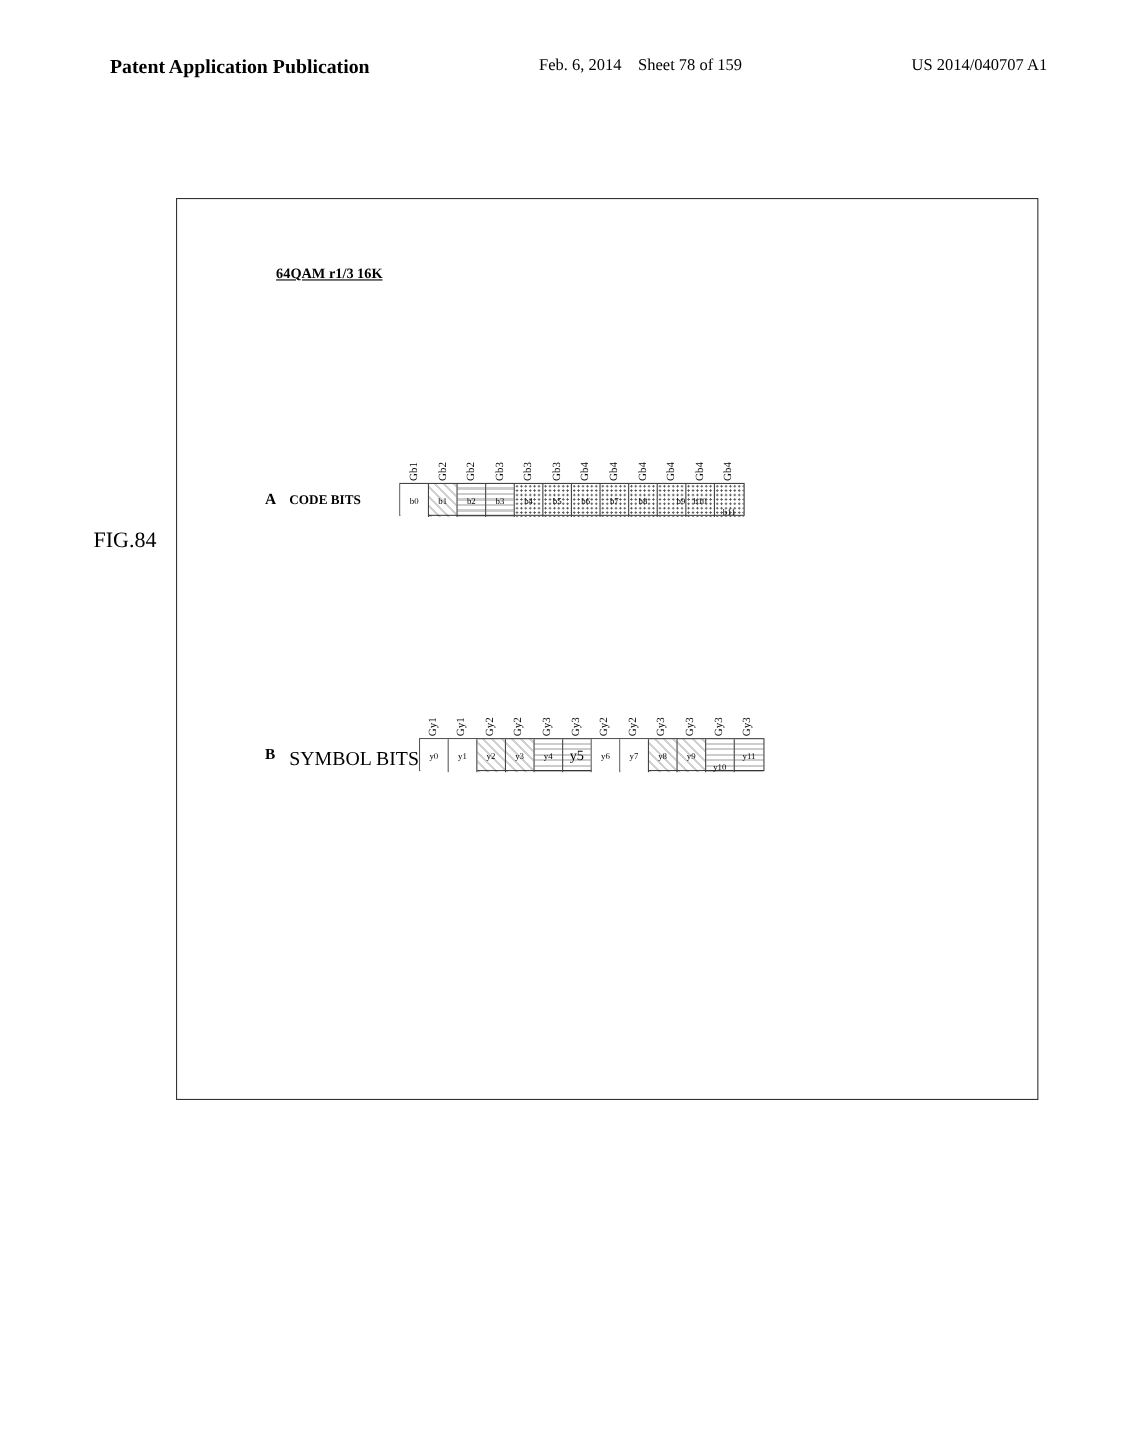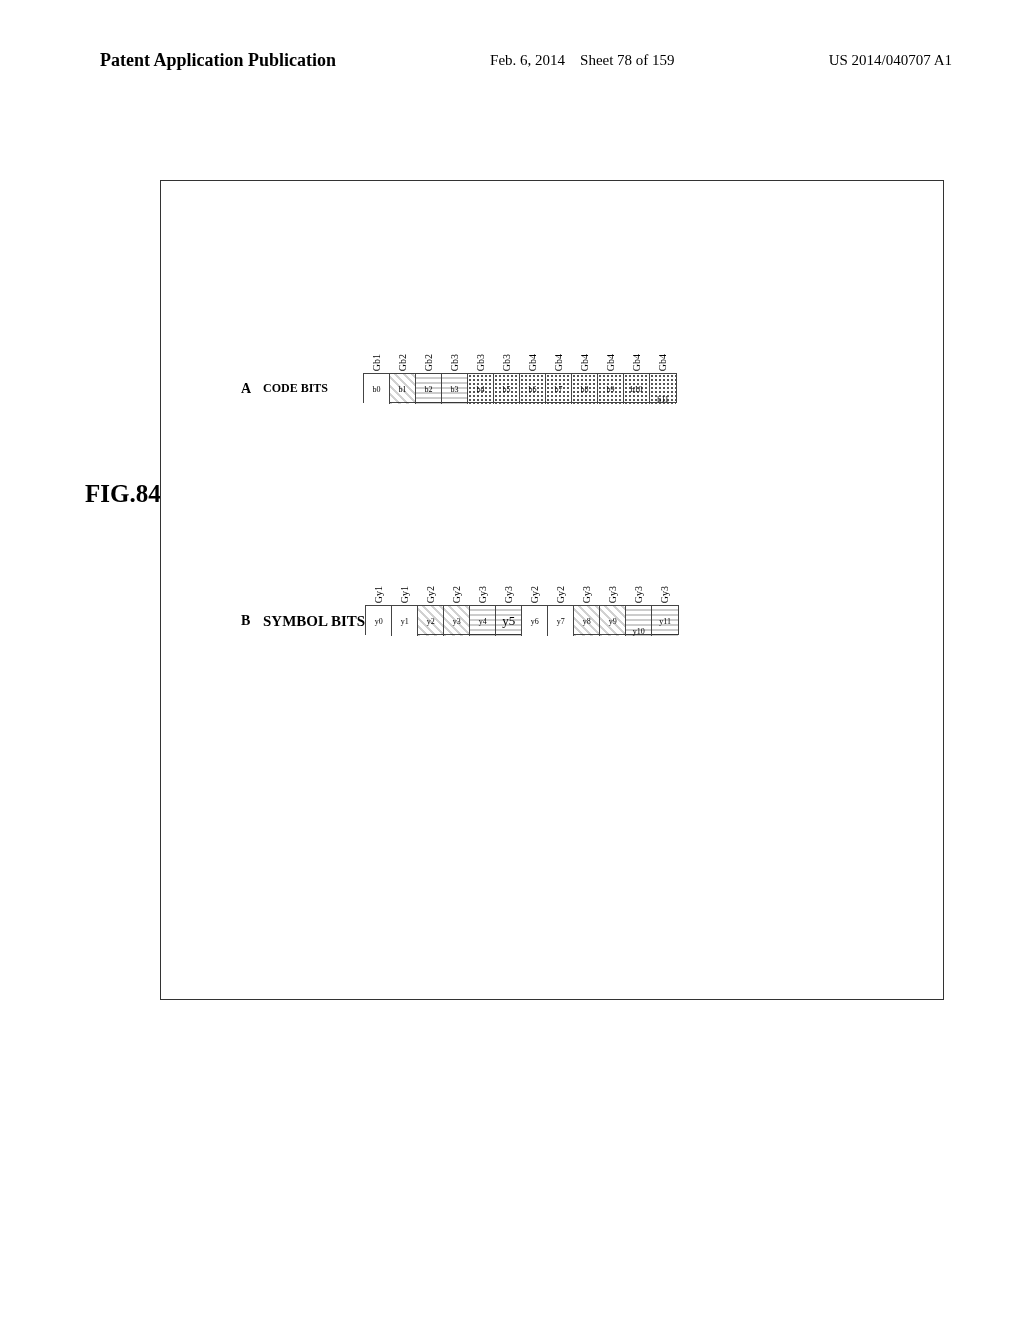--- a/index.html
+++ b/index.html
@@ -57,22 +57,22 @@
       right: 80px;
       height: 820px;
       border: 1.5px solid #333;
     }
 
     
     .fig-label {
       position: absolute;
       top: 480px;
       left: 85px;
-      font-size: 25px;
-      font-weight: bold;
+      font-size: 20px;
+      font-weight: normal;
       writing-mode: horizontal-tb;
     }
 
     
     .inner-content {
       position: absolute;
       top: 60px;
       left: 80px;
       right: 30px;
       bottom: 60px;
@@ -102,20 +102,21 @@
       <span>Sheet 78 of 159</span>
     </div>
     <div class="header-right">US 2014/040707 A1</div>
   </div>
 
   <div class="fig-label">FIG.84</div>
 
   <div class="figure-container">
     <div class="inner-content">
 
+      <div class="title-line">64QAM r1/3 16K</div>
 
       <div style="display:flex; flex-direction:row; align-items:flex-start; margin-top:10px;">
         <div style="font-size:14px;font-weight:bold;min-width:22px;margin-top:130px;">A</div>
         <div style="font-size:12px;font-weight:bold;min-width:100px;margin-top:130px;">CODE BITS</div>
         <div>
 
           <div style="display:flex;flex-direction:row;align-items:flex-end;height:120px;margin-bottom:2px;">
 
             <div style="width:26px;display:flex;align-items:flex-end;justify-content:center;height:120px;">
               <span style="font-size:10px;writing-mode:vertical-rl;transform:rotate(180deg);">Gb1</span>
@@ -189,38 +190,38 @@
             </div>
 
             <div style="width:26px;height:30px;border-right:1px solid #444;background-image:radial-gradient(circle,#555 1px,transparent 1px);background-size:4px 4px;display:flex;align-items:center;justify-content:center;">
               <span style="font-size:8px;">b7</span>
             </div>
 
             <div style="width:26px;height:30px;border-right:1px solid #444;background-image:radial-gradient(circle,#555 1px,transparent 1px);background-size:4px 4px;display:flex;align-items:center;justify-content:center;">
               <span style="font-size:8px;">b8</span>
             </div>
 
-            <div style="width:26px;height:30px;border-right:1px solid #444;background-image:radial-gradient(circle,#555 1px,transparent 1px);background-size:4px 4px;display:flex;align-items:center;justify-content:center;">
+            <div style="width:26px;height:30px;border-right:1px solid #444;background-image:radial-gradient(circle,#555 1px,transparent 1px);background-size:4px 4px;display:flex;align-items:center;justify-content:flex-end;">
               <span style="font-size:8px;">b9</span>
             </div>
 
             <div style="width:26px;height:30px;border-right:1px solid #444;background-image:radial-gradient(circle,#555 1px,transparent 1px);background-size:4px 4px;display:flex;align-items:center;justify-content:center;">
               <span style="font-size:8px;">b10</span>
             </div>
 
             <div style="width:26px;height:30px;background-image:radial-gradient(circle,#555 1px,transparent 1px);background-size:4px 4px;display:flex;align-items:flex-end;justify-content:center;">
               <span style="font-size:8px;">b11</span>
             </div>
           </div>
         </div>
       </div>
 
       <div style="display:flex; flex-direction:row; align-items:flex-start; margin-top:40px;">
         <div style="font-size:14px;font-weight:bold;min-width:22px;margin-top:130px;">B</div>
-        <div style="font-size:15px;font-weight:bold;min-width:100px;margin-top:130px;white-space:nowrap;">SYMBOL BITS</div>
+        <div style="font-size:18px;font-weight:normal;min-width:100px;margin-top:130px;white-space:nowrap;">SYMBOL BITS</div>
         <div>
 
           <div style="display:flex;flex-direction:row;align-items:flex-end;height:120px;margin-bottom:2px;">
 
             <div style="width:26px;display:flex;align-items:flex-end;justify-content:center;height:120px;">
               <span style="font-size:10px;writing-mode:vertical-rl;transform:rotate(180deg);">Gy1</span>
             </div>
             <div style="width:26px;display:flex;align-items:flex-end;justify-content:center;height:120px;">
               <span style="font-size:10px;writing-mode:vertical-rl;transform:rotate(180deg);">Gy1</span>
             </div>

